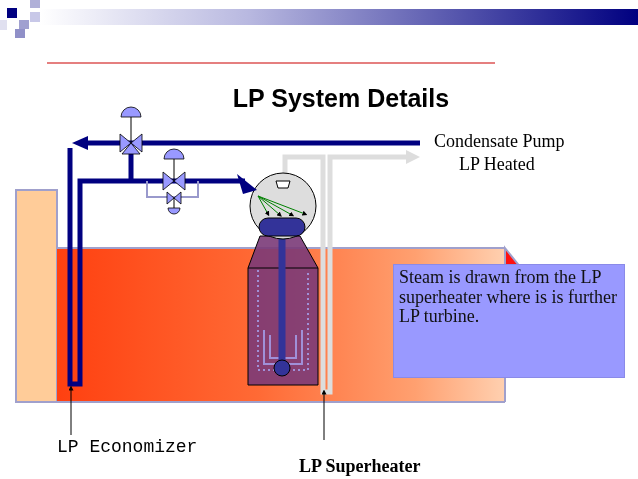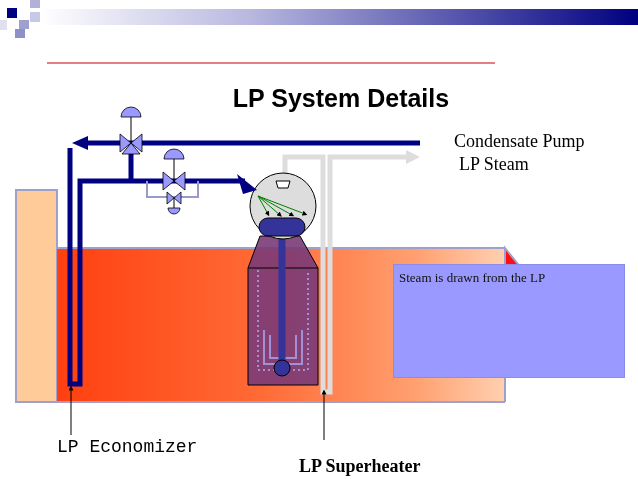--- a/index.html
+++ b/index.html
@@ -1,20 +1,20 @@
 <!DOCTYPE html>
 <html><head>
 <meta charset="utf-8">
 <style>
   html,body{margin:0;padding:0;background:#fff;}
   body{width:638px;height:479px;position:relative;overflow:hidden;font-family:"Liberation Serif",serif;}
   .abs{position:absolute;margin-left:22px;}
   #title{left:0;width:638px;top:84px;text-align:center;font-family:"Liberation Sans",sans-serif;font-weight:bold;font-size:25px;color:#000;}
   .lbl{font-size:18px;color:#000;white-space:nowrap;}
-  #note{left:371px;top:264px;width:232px;height:114px;background:#9999ff;box-sizing:border-box;padding:3px 5px;font-size:13px;line-height:19.5px;color:#111;border:1px solid #8a8ae8;}
+  #note{left:371px;top:264px;width:232px;height:114px;background:#9999ff;box-sizing:border-box;padding:3px 5px;font-size:18px;line-height:19.5px;color:#111;border:1px solid #8a8ae8;}
   svg{position:absolute;left:0;top:0;}
 </style>
 </head>
 <body>
 
 <svg width="638" height="479" viewBox="0 0 638 479">
   <defs>
     <linearGradient id="banner" x1="0" x2="1" y1="0" y2="0">
       <stop offset="0" stop-color="#ffffff"></stop>
       <stop offset="0.35" stop-color="#b8b8e0"></stop>
@@ -109,20 +109,22 @@
     <line x1="174" y1="198" x2="174" y2="208" stroke="#000" stroke-width="1"></line>
     <path d="M168,208 A6,6 0 0 0 180,208 Z" fill="#9999ff" stroke="#000" stroke-width="0.8"></path>
   </g>
 
   <line x1="71" y1="435" x2="71" y2="388" stroke="#000" stroke-width="1" marker-end="url(#ah)"></line>
   <line x1="324" y1="440" x2="324" y2="392" stroke="#000" stroke-width="1" marker-end="url(#ah)"></line>
 </svg>
 
 <div id="title" class="abs">LP System Details</div>
 
-<div class="abs lbl" style="left:432px;top:131px;">Condensate Pump</div>
-<div class="abs lbl" style="left:437px;top:154px;">LP Steam</div>
+<div class="abs lbl" style="left:412px;top:131px;">Condensate Pump</div>
+<div class="abs lbl" style="left:437px;top:154px;">LP Heated</div>
 <div class="abs lbl" style="left:35px;top:437px;font-family:Liberation Mono, monospace;">LP Economizer</div>
 <div class="abs lbl" style="left:277px;top:456px;font-weight:bold;">LP Superheater</div>
 
 <div id="note" class="abs">
   <div>Steam is drawn from the LP</div>
+  <div>superheater where is is further</div>
+  <div>LP turbine.</div>
 </div>
 
 </body></html>

